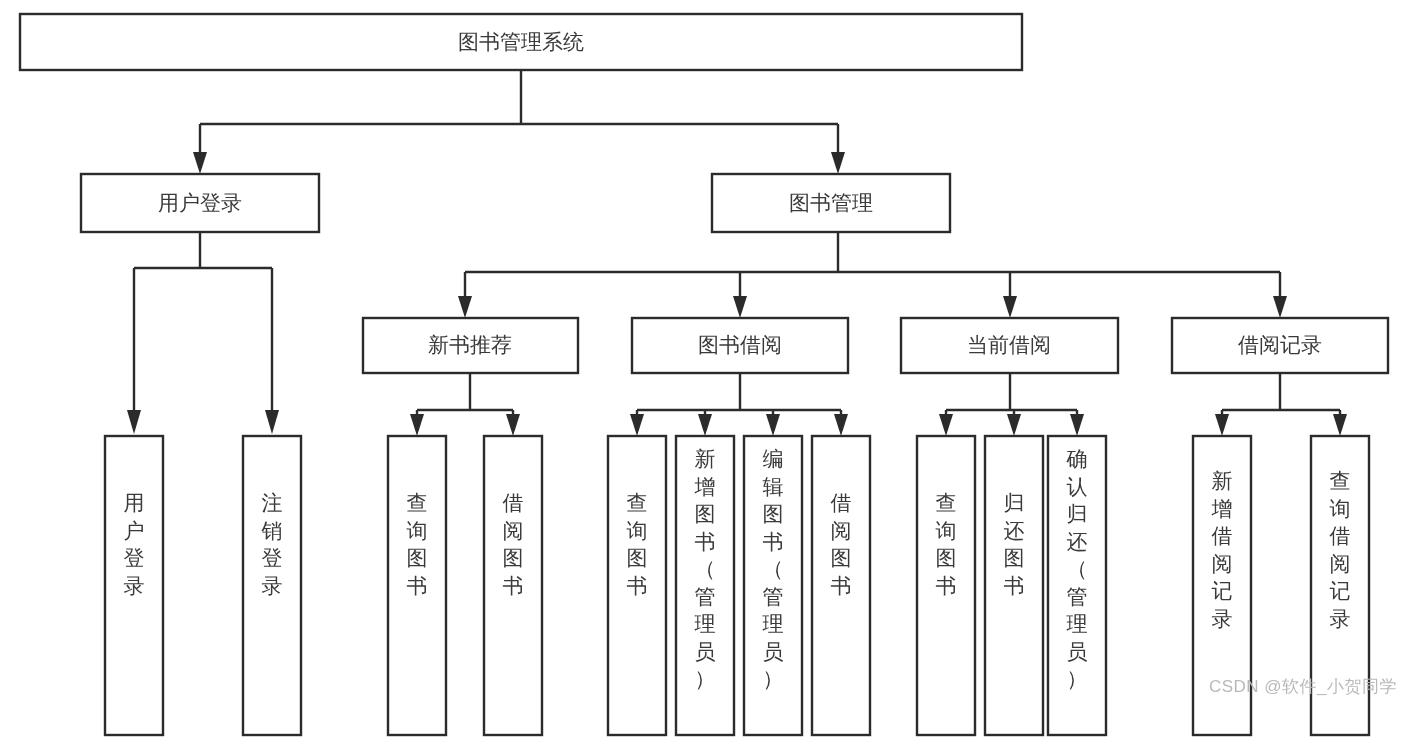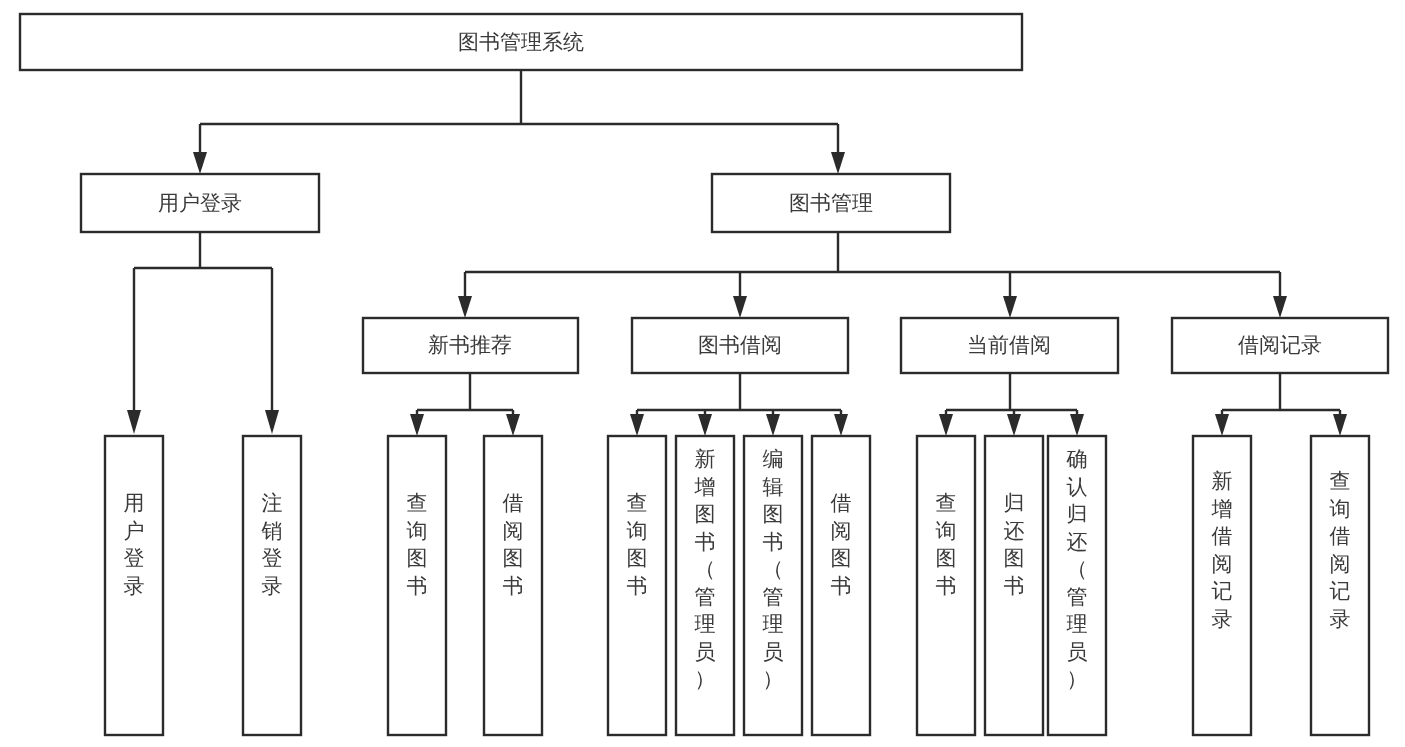--- a/index.html
+++ b/index.html
@@ -206,13 +206,14 @@
       <text class="node-label-v vtext" x="1222" y="488"><tspan x="1222" y="488">新</tspan><tspan x="1222" y="515.5">增</tspan><tspan x="1222" y="543">借</tspan><tspan x="1222" y="570.5">阅</tspan><tspan x="1222" y="598">记</tspan><tspan x="1222" y="625.5">录</tspan></text>
     </g>
 
     <g>
       <rect class="node-box" x="1311" y="436" width="58" height="299"></rect>
       <text class="node-label-v vtext" x="1340" y="488"><tspan x="1340" y="488">查</tspan><tspan x="1340" y="515.5">询</tspan><tspan x="1340" y="543">借</tspan><tspan x="1340" y="570.5">阅</tspan><tspan x="1340" y="598">记</tspan><tspan x="1340" y="625.5">录</tspan></text>
     </g>
 
   </svg>
 
+  <div class="watermark">CSDN @软件_小贺同学</div>
 </div>
 
 </body></html>

